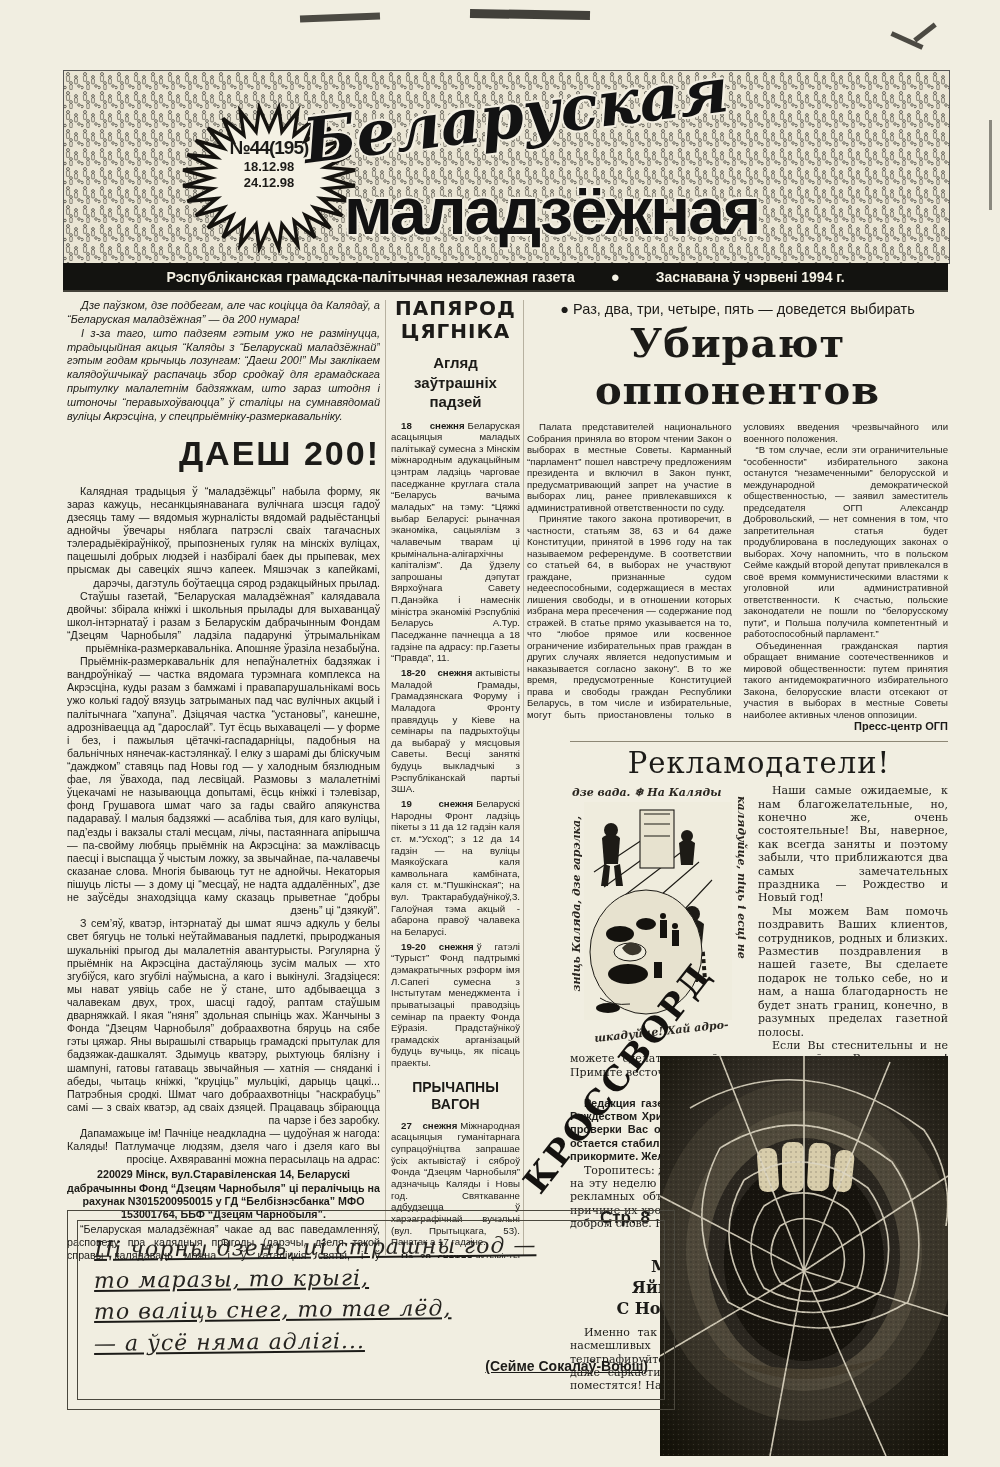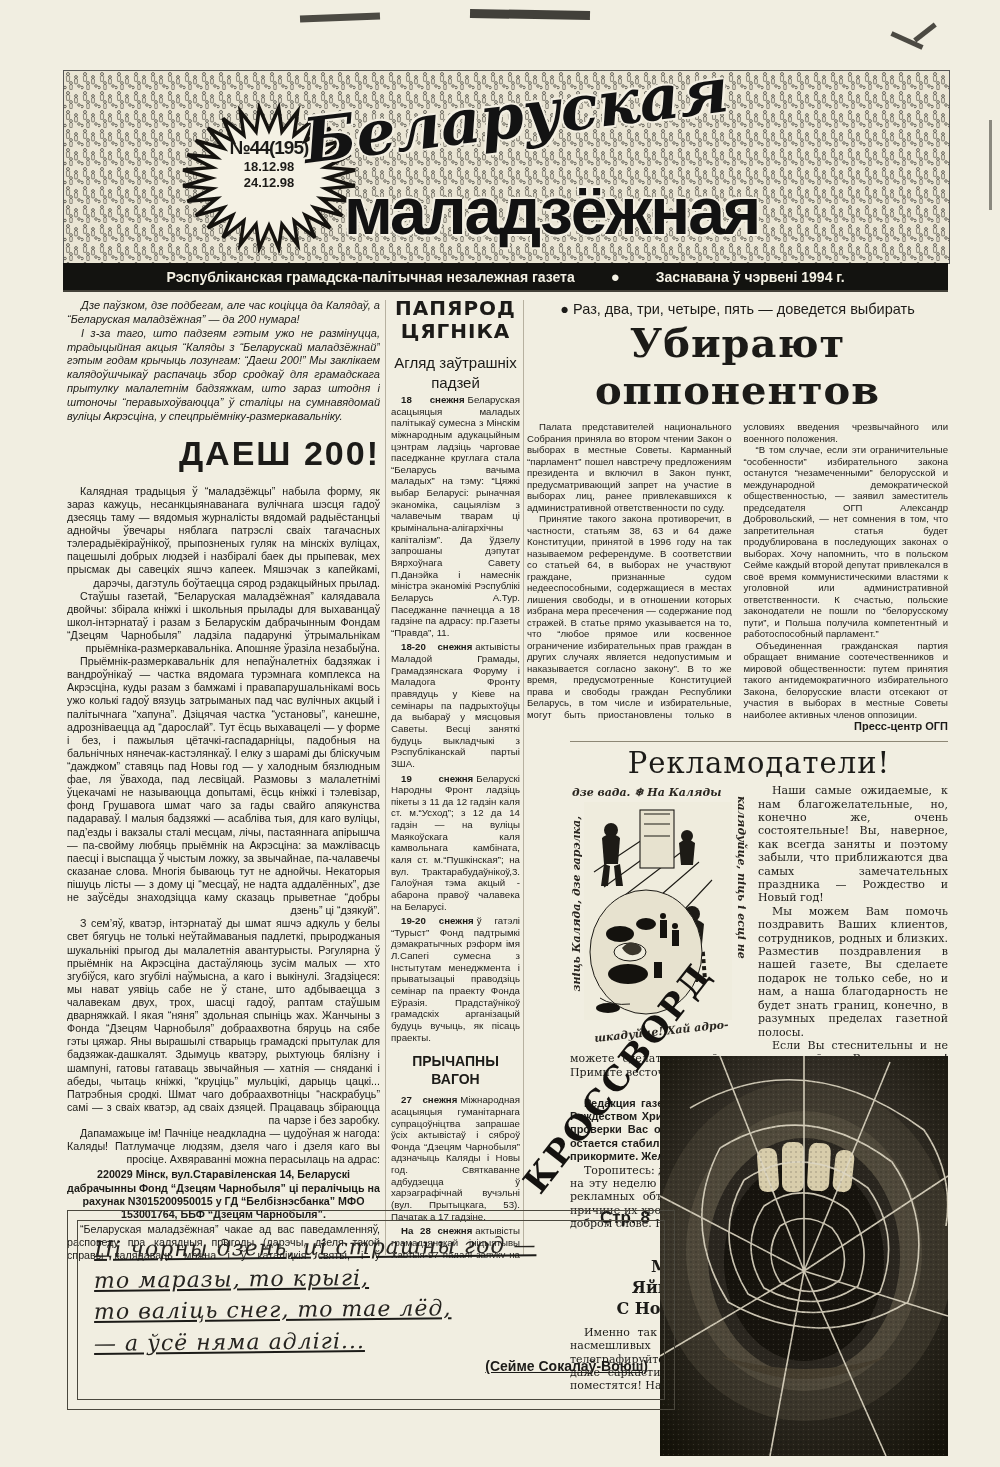--- a/index.html
+++ b/index.html
@@ -23,21 +23,21 @@
   .col-left{position:absolute;left:67px;top:299px;width:313px;height:962px;overflow:hidden;}
   .intro{font-style:italic;font-size:11px;line-height:1.26;text-align:justify;}
   .intro p{margin:0;text-indent:14px;}
   .main-head{font-size:34px;font-weight:bold;text-align:right;letter-spacing:2px;margin:10px 0 12px 0;}
   .body-sm{font-size:10.7px;line-height:1.225;text-align:justify;text-align-last:right;-moz-text-align-last:right;}
   .body-sm p{margin:0;text-indent:13px;}
   .addr{font-weight:bold;text-align:center;text-align-last:center;-moz-text-align-last:center;text-indent:0 !important;margin:2px 0 !important;}
   
   .col-mid{position:absolute;left:391px;top:297px;width:129px;height:961px;overflow:hidden;}
   .ev-title{font-size:20px;font-weight:bold;text-align:center;letter-spacing:1px;line-height:1.15;margin:0 0 10px 0;font-family:"DejaVu Sans",sans-serif;}
-  .ev-sub{font-size:15px;font-weight:normal;text-align:center;line-height:1.3;margin:0 0 2px 0;}
+  .ev-sub{font-size:15px;font-weight:bold;text-align:center;line-height:1.3;margin:0 0 8px 0;}
   .ev{font-size:9.7px;line-height:1.2;text-align:justify;margin:0 0 3px 0;text-indent:10px;}
   .ev b{margin-right:3px;}
   .ev2-title{font-size:14px;font-weight:bold;text-align:center;margin:10px 0 6px 0;line-height:1.25;}
   
   .col-right{position:absolute;left:527px;top:297px;width:421px;}
   .kicker{font-size:14.5px;font-weight:normal;text-align:center;margin:4px 0 2px 0;}
   .opp-head{font-family:"DejaVu Serif",serif;font-size:40px;font-weight:bold;text-align:center;letter-spacing:1px;margin:0 0 8px 0;}
   .opp-cols{columns:2;column-gap:12px;font-size:9.6px;line-height:1.2;text-align:justify;}
   .opp-cols p{margin:0;text-indent:12px;}
   .opp-sig{font-size:11px;font-weight:bold;text-align:right;margin-top:2px;}

